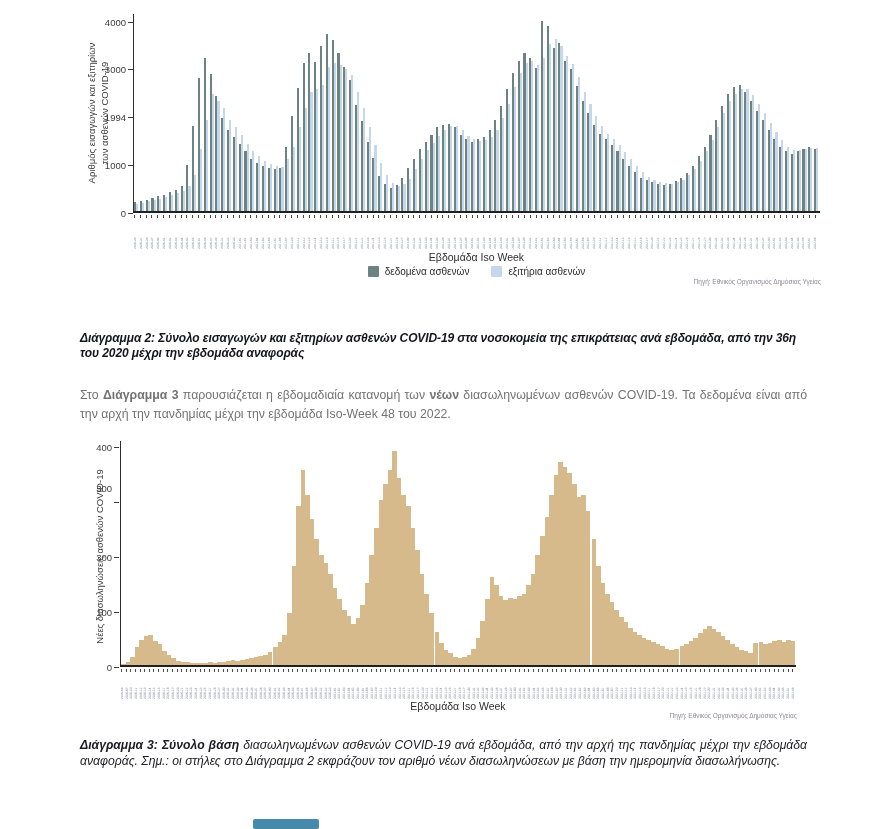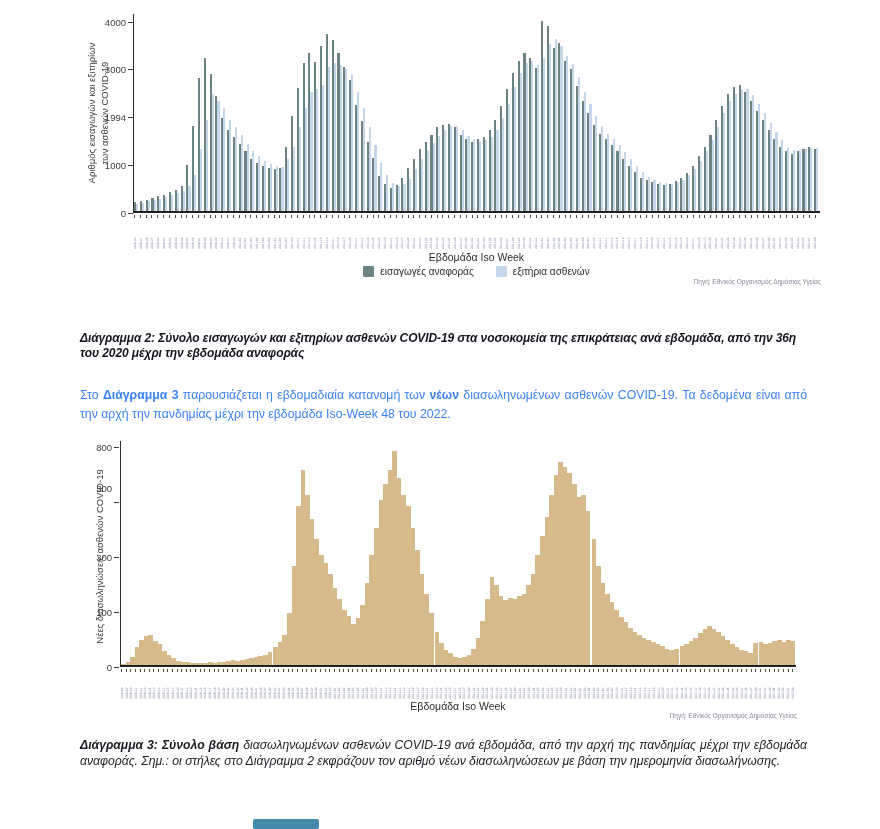--- a/index.html
+++ b/index.html
@@ -22,21 +22,21 @@
   .xtitle{position:absolute;text-align:center;font-size:10.5px;color:#2d2d2d}
   .legend{position:absolute;display:flex;justify-content:center;align-items:center;
           gap:22px;font-size:10px;color:#2d2d2d}
   .legitem{display:flex;align-items:center}
   .sw{width:11px;height:11px;border-radius:1px;display:inline-block;margin-right:6px}
   .src{position:absolute;font-size:6.5px;color:#8d8798}
   .ylabel{position:absolute;font-size:9.5px;color:#3c3c3c;text-align:center;
           transform:rotate(-90deg);transform-origin:center;line-height:12.5px;white-space:nowrap}
   .caption{position:absolute;font-style:italic;font-weight:bold;font-size:12px;
            line-height:1.27;color:#15151f;letter-spacing:-0.1px}
-  .bodytext{position:absolute;font-size:12.3px;line-height:1.55;color:#3b82f6;text-align:justify}
+  .bodytext{position:absolute;font-size:12.3px;line-height:1.55;color:#737373;text-align:justify}
   .caption3{position:absolute;font-style:italic;font-size:12.2px;line-height:1.32;
             color:#1b1b22;text-align:justify}
   .b{font-weight:bold}
   .footerbar{position:absolute;border-radius:2px}
 </style>
 </head>
 <body>
 
 <div class="ylabel" style="left:-9px;top:100px;width:216px;height:26px">
   <div>Αριθμός εισαγωγών και εξιτηρίων</div>
@@ -638,21 +638,21 @@
     <div class="tl">2022-46</div>
     <div class="tl">2022-47</div>
     <div class="tl">2022-48</div>
   </div>
 
 <div class="xtitle" style="left:133px;top:251px;width:687px">Εβδομάδα Iso Week</div>
 
 <div class="legend" style="left:133px;top:266px;width:687px">
   <span class="legitem">
     <span id="sw-adm" class="sw" style="background: rgb(109, 130, 131);"></span>
-    <span>εισαγωγές αναφοράς</span>
+    <span>δεδομένα ασθενών</span>
   </span>
   <span class="legitem">
     <span id="sw-dis" class="sw" style="background: rgb(198, 215, 234);"></span>
     <span>εξιτήρια ασθενών</span>
   </span>
 </div>
 
 <div class="src" style="right:59px;top:278px">Πηγή: Εθνικός Οργανισμός Δημόσιας Υγείας</div>
 
 <div class="caption" style="left:80px;top:331px;width:727px">Διάγραμμα 2: Σύνολο εισαγωγών και εξιτηρίων ασθενών COVID-19 στα νοσοκομεία της επικράτειας ανά εβδομάδα, από την 36η του 2020 μέχρι την εβδομάδα αναφοράς</div>
@@ -979,14 +979,14 @@
 <div class="ytl" style="left: 94px; width: 32px; top: 16.5px;">4000</div>
 <div class="ymark" style="left: 128px; top: 21.5px;"></div>
 <div class="ytl" style="left: 82px; width: 30px; top: 661.5px;">0</div>
 <div class="ymark" style="left: 114px; top: 666.5px;"></div>
 <div class="ytl" style="left: 82px; width: 30px; top: 606.5px;">100</div>
 <div class="ymark" style="left: 114px; top: 611.5px;"></div>
 <div class="ytl" style="left: 82px; width: 30px; top: 551.5px;">300</div>
 <div class="ymark" style="left: 114px; top: 556.5px;"></div>
 <div class="ytl" style="left: 82px; width: 30px; top: 483px;">300</div>
 <div class="ymark" style="left: 114px; top: 501.5px;"></div>
-<div class="ytl" style="left: 82px; width: 30px; top: 441.5px;">800</div>
+<div class="ytl" style="left: 82px; width: 30px; top: 441.5px;">400</div>
 <div class="ymark" style="left: 114px; top: 446.5px;"></div>
 
 </body></html>

